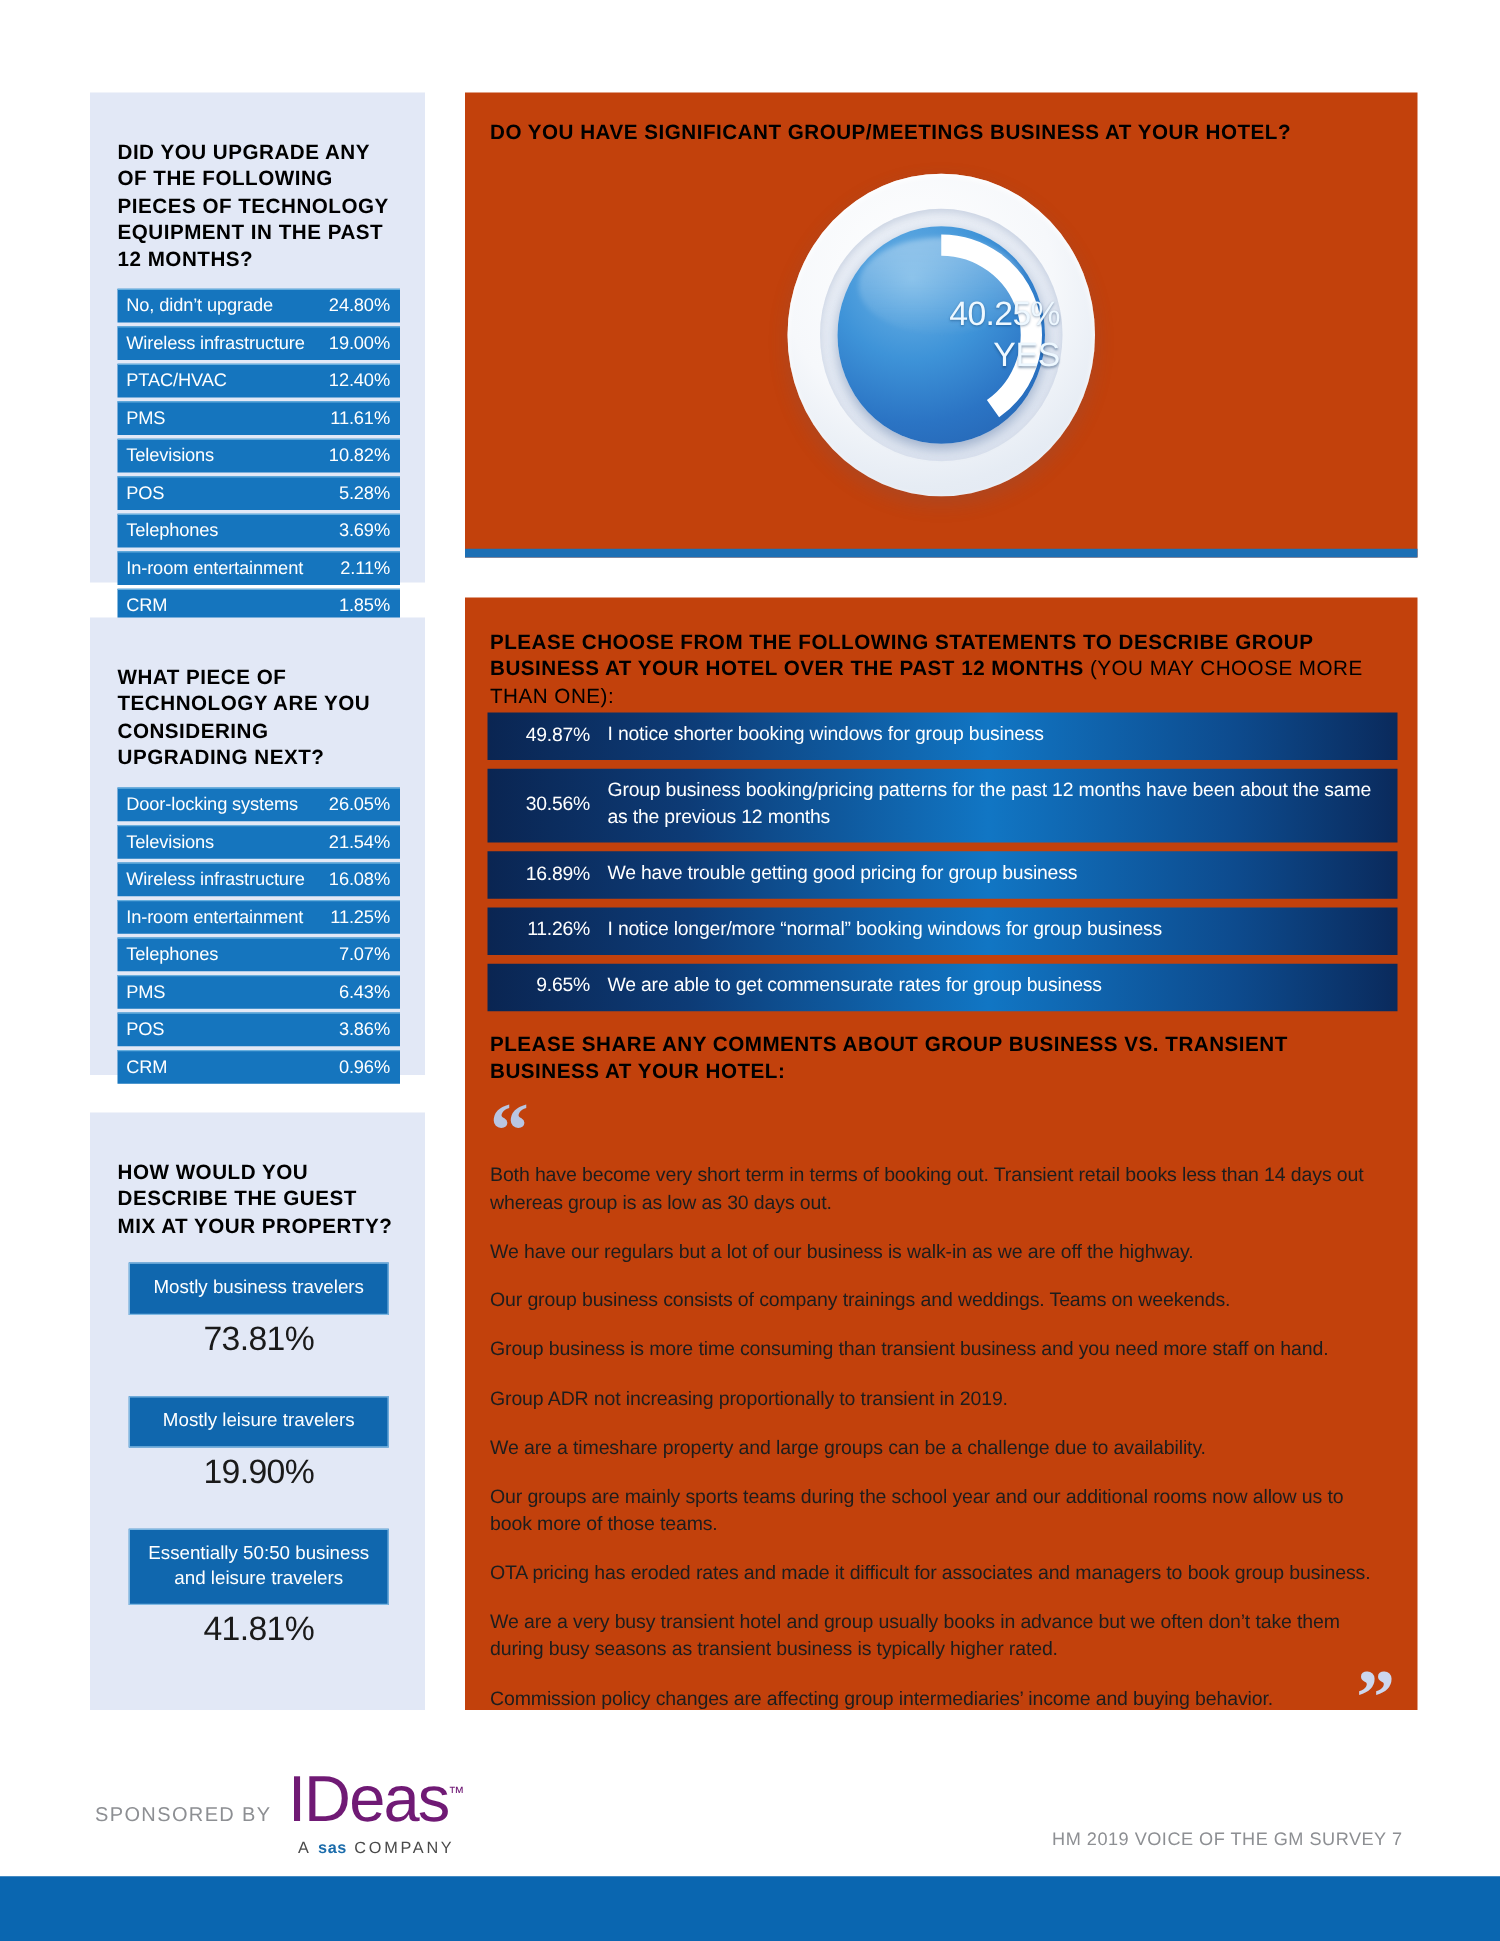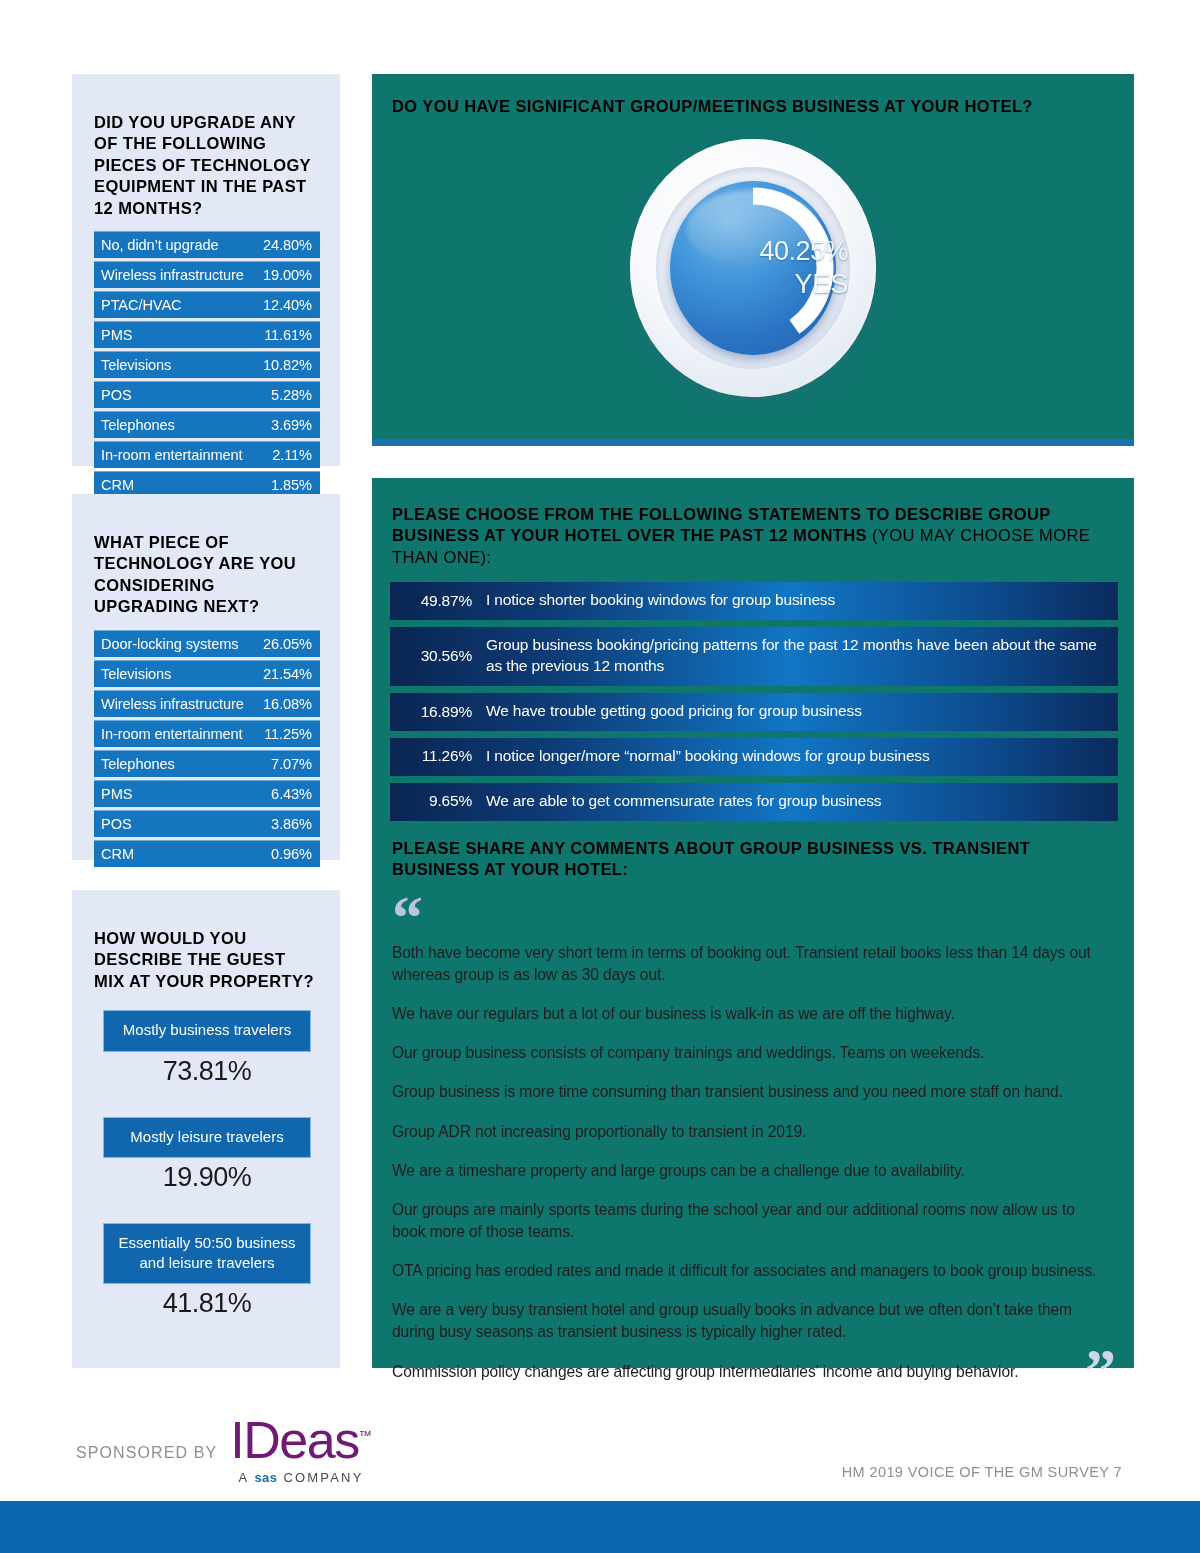--- a/index.html
+++ b/index.html
@@ -67,21 +67,21 @@
   .mixpct {
     text-align: center;
     font-size: 27px;
     color: #1a1a1a;
     letter-spacing: -0.5px;
     margin-top: 4px;
     margin-bottom: 30px;
   }
 
   
-  .main-panel { position: absolute; left: 372px; background: #0f766e; }
+  .main-panel { position: absolute; left: 372px; background: #c2410c; }
   #panel-gauges {
     top: 74px; width: 762px; height: 372px;
     border-bottom: 7px solid #1c6fb4;
   }
   #panel-group { top: 478px; width: 762px; height: 890px; }
 
   .main-title { font-size: 16.5px; }
 
   
   .gauge-row {
@@ -127,21 +127,21 @@
     pointer-events: none;
   }
   .gauge .readout .pct { font-size: 27px; letter-spacing: -0.5px; }
   .gauge .readout .lab { font-size: 27px; letter-spacing: -0.2px; margin-top: 2px; }
   #gauge-yes .readout { padding-right: 28px; }
   #gauge-no  .readout { padding-right: 24px; }
 
   
   .stmt-head { padding: 26px 30px 0 20px; }
   .stmt-head .sub { font-weight: normal; }
-  .stmt-list { margin: 14px 16px 0 18px; }
+  .stmt-list { margin: 2px 16px 0 18px; }
   .stmt {
     display: flex;
     align-items: center;
     background: linear-gradient(90deg,#0a2552 0%, #0d3b76 22%, #1176c4 55%, #0d4b8e 82%, #0a2a5c 100%);
     color: #fff;
     margin-bottom: 7px;
     padding: 8px 10px 9px 0;
     min-height: 34px;
   }
   .stmt .pc {

